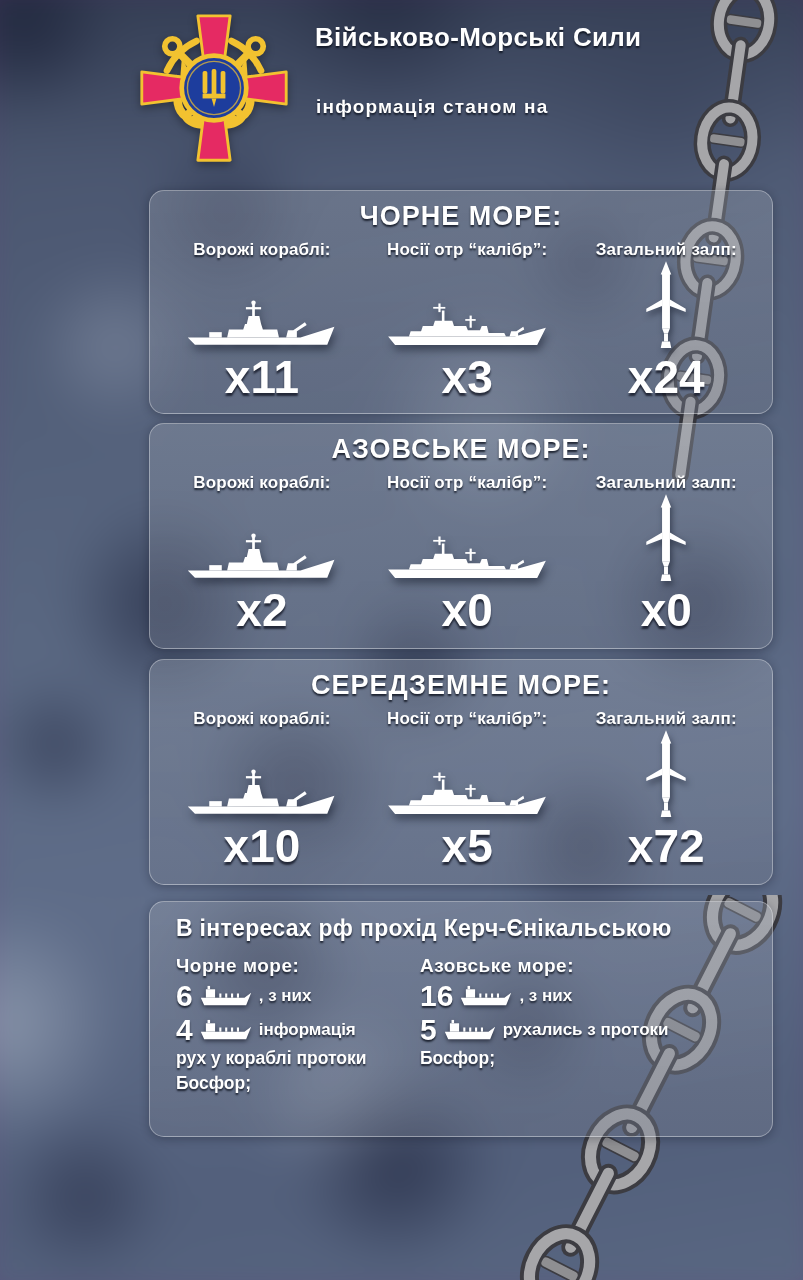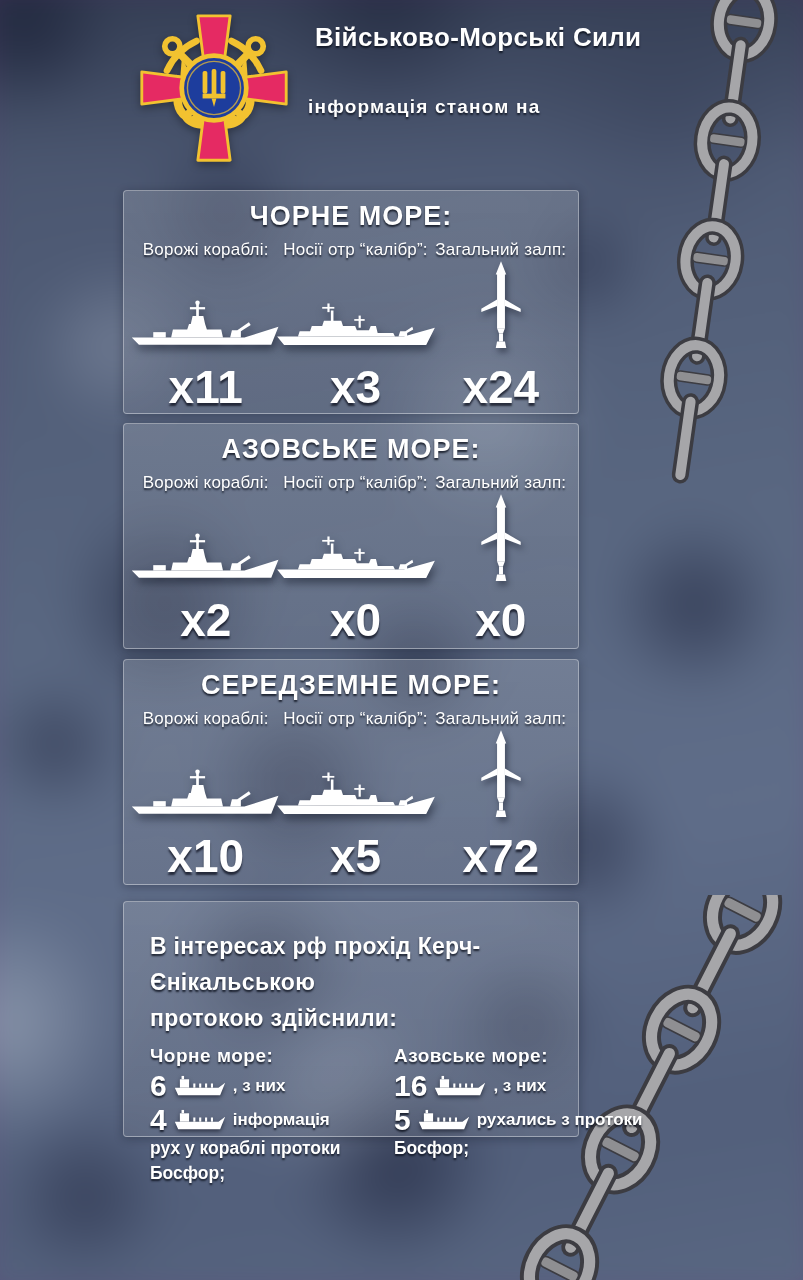--- a/index.html
+++ b/index.html
@@ -38,47 +38,47 @@
   .chain-top{right:-18px;top:-28px;}
   .chain-bottom{right:-10px;bottom:-15px;}
 
   .sh{text-shadow:0 2px 2px rgba(8,12,24,.8);}
   .header{position:absolute;left:0;top:0;width:803px;height:180px;z-index:3;}
   .emblem{position:absolute;left:138px;top:12px;width:152px;height:152px;
           filter:drop-shadow(0 3px 4px rgba(0,0,0,.35));}
   .title1,.title2{position:absolute;left:315px;font-size:26px;font-weight:800;letter-spacing:.3px;}
   .title1{top:22px;}
   .title2{top:55px;}
-  .info-label{position:absolute;left:308px;top:96px;font-size:19px;font-weight:800;letter-spacing:1.2px;}
+  .info-label{position:absolute;left:316px;top:96px;font-size:19px;font-weight:800;letter-spacing:1.2px;}
   .date{position:absolute;left:313px;top:112px;font-size:37px;font-weight:800;letter-spacing:2px;}
 
   .panel{
-    position:absolute;left:123px;width:456px;box-sizing:border-box;z-index:3;
+    position:absolute;left:149px;width:624px;box-sizing:border-box;z-index:3;
     background:linear-gradient(180deg, rgba(158,166,180,.34), rgba(118,126,144,.36));
     border:1px solid rgba(255,255,255,.35);
-    border-radius:4px;
+    border-radius:15px;
     box-shadow:0 2px 10px rgba(10,14,26,.3);
   }
   .sea-panel{height:224px;}
   .p1{top:190px;}
   .p2{top:423px;height:226px;}
   .p3{top:659px;height:226px;}
 
   .sea-title{margin:10px 0 0;text-align:center;font-size:27px;font-weight:800;letter-spacing:1px;}
   .cols{display:grid;grid-template-columns:36% 30% 34%;margin-top:8px;}
   .col{display:flex;flex-direction:column;align-items:center;}
-  .clabel{font-size:17px;font-weight:400;letter-spacing:.2px;white-space:nowrap;}
+  .clabel{font-size:17px;font-weight:700;letter-spacing:.2px;white-space:nowrap;}
   .icon-area{height:92px;display:flex;align-items:flex-end;justify-content:center;}
   .ship{filter:drop-shadow(2px 5px 4px rgba(10,15,30,.5));}
   .ship-frigate{width:152px;height:54px;}
   .ship-cruiser{width:166px;height:52px;}
   .missile{width:46px;height:92px;filter:drop-shadow(2px 4px 3px rgba(10,15,30,.5));}
-  .val{font-size:46px;font-weight:800;line-height:50px;margin-top:10px;text-shadow:0 3px 2px rgba(8,12,24,.7);}
-
-  .transit-panel{top:901px;height:236px;padding:26px 26px 0;}
+  .val{font-size:46px;font-weight:800;line-height:50px;margin-top:0;text-shadow:0 3px 2px rgba(8,12,24,.7);}
+
+  .transit-panel{top:901px;height:236px;padding:8px 26px 0;}
   .t-title div{font-size:23px;font-weight:800;line-height:36px;letter-spacing:.3px;}
   .t-cols{display:flex;margin-top:9px;}
   .t-col-left{width:244px;flex:0 0 244px;}
   .t-col-right{flex:1;}
   .t-label{font-size:19px;font-weight:800;letter-spacing:.5px;}
   .t-line{display:flex;align-items:center;gap:7px;margin-top:4px;height:30px;white-space:nowrap;}
   .t-count{font-size:30px;font-weight:800;}
   .cargo{width:52px;height:22px;filter:drop-shadow(0 2px 2px rgba(8,12,24,.6));}
   .t-text{font-size:17px;font-weight:700;}
   .t-body{font-size:17.5px;font-weight:700;margin-top:2px;line-height:23px;}
@@ -283,21 +283,20 @@
             </svg>
           </div>
         <div class="val">x72</div>
       </div>
     </div>
   </section>
 
   <section class="panel transit-panel">
     <div class="t-title">
       <div class="sh">В інтересах рф прохід Керч-Єнікальською</div>
-      <div class="sh">протокою здійснили:</div>
     </div>
     <div class="t-cols">
       <div class="t-col-left">
         <div class="t-label sh">Чорне море:</div>
         <div class="t-line">
           <span class="t-count sh">6</span>
           <svg class="cargo" viewBox="0 0 62 26">
               <use href="#cargo"></use>
             </svg>
           <span class="t-text sh">, з них</span>

